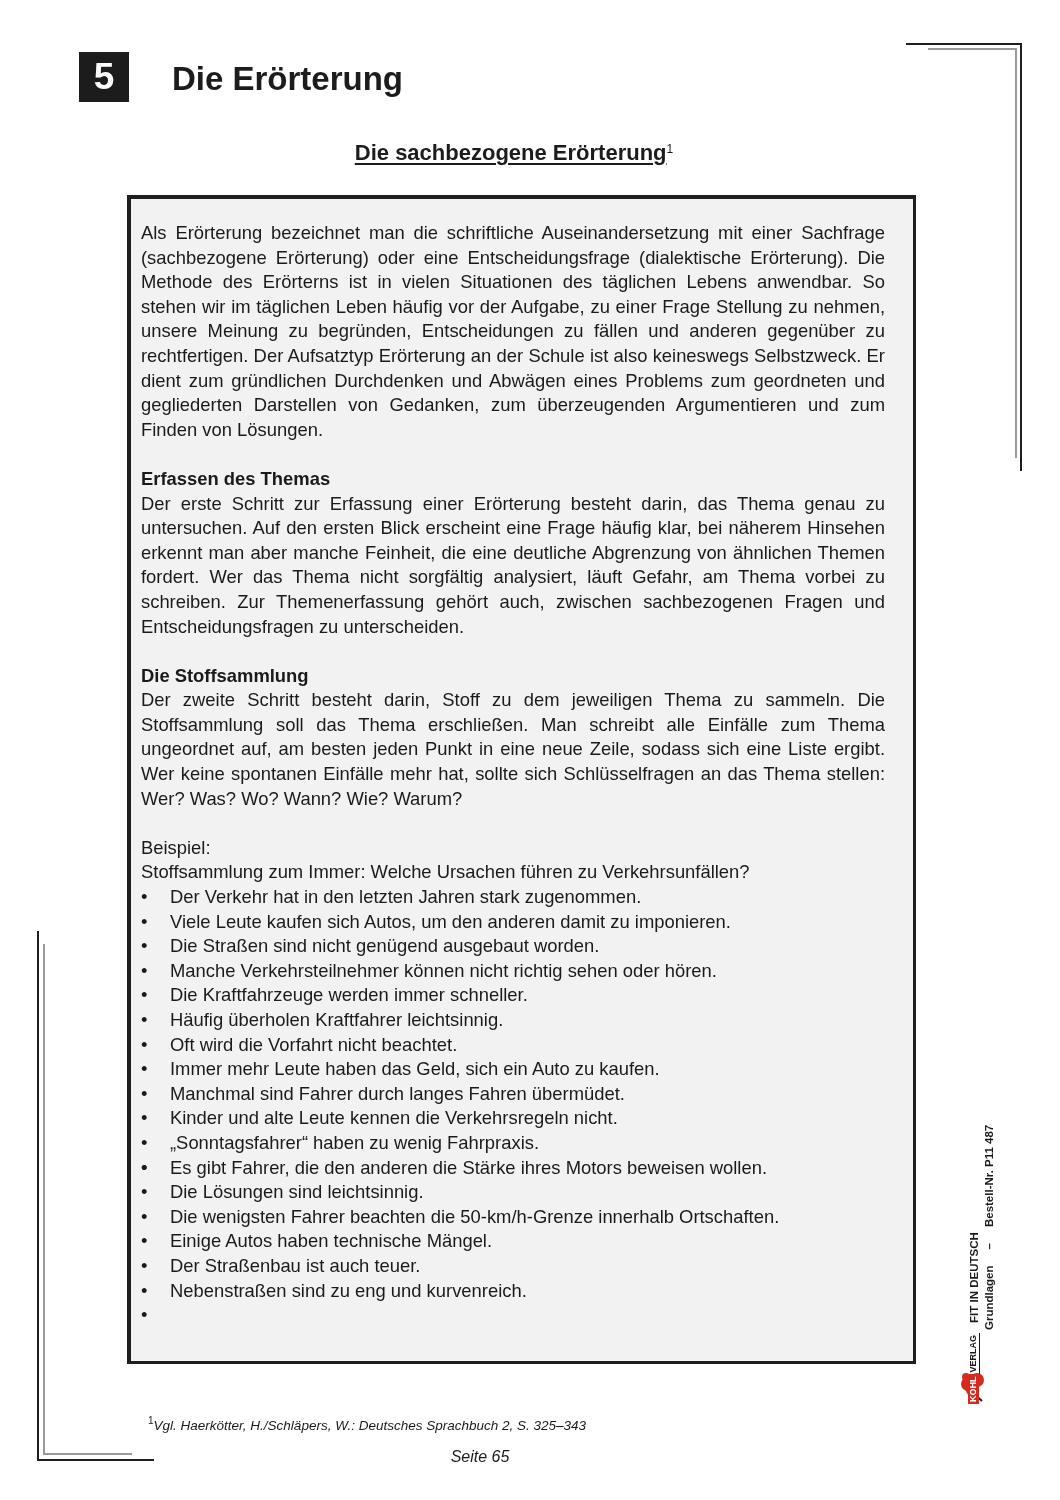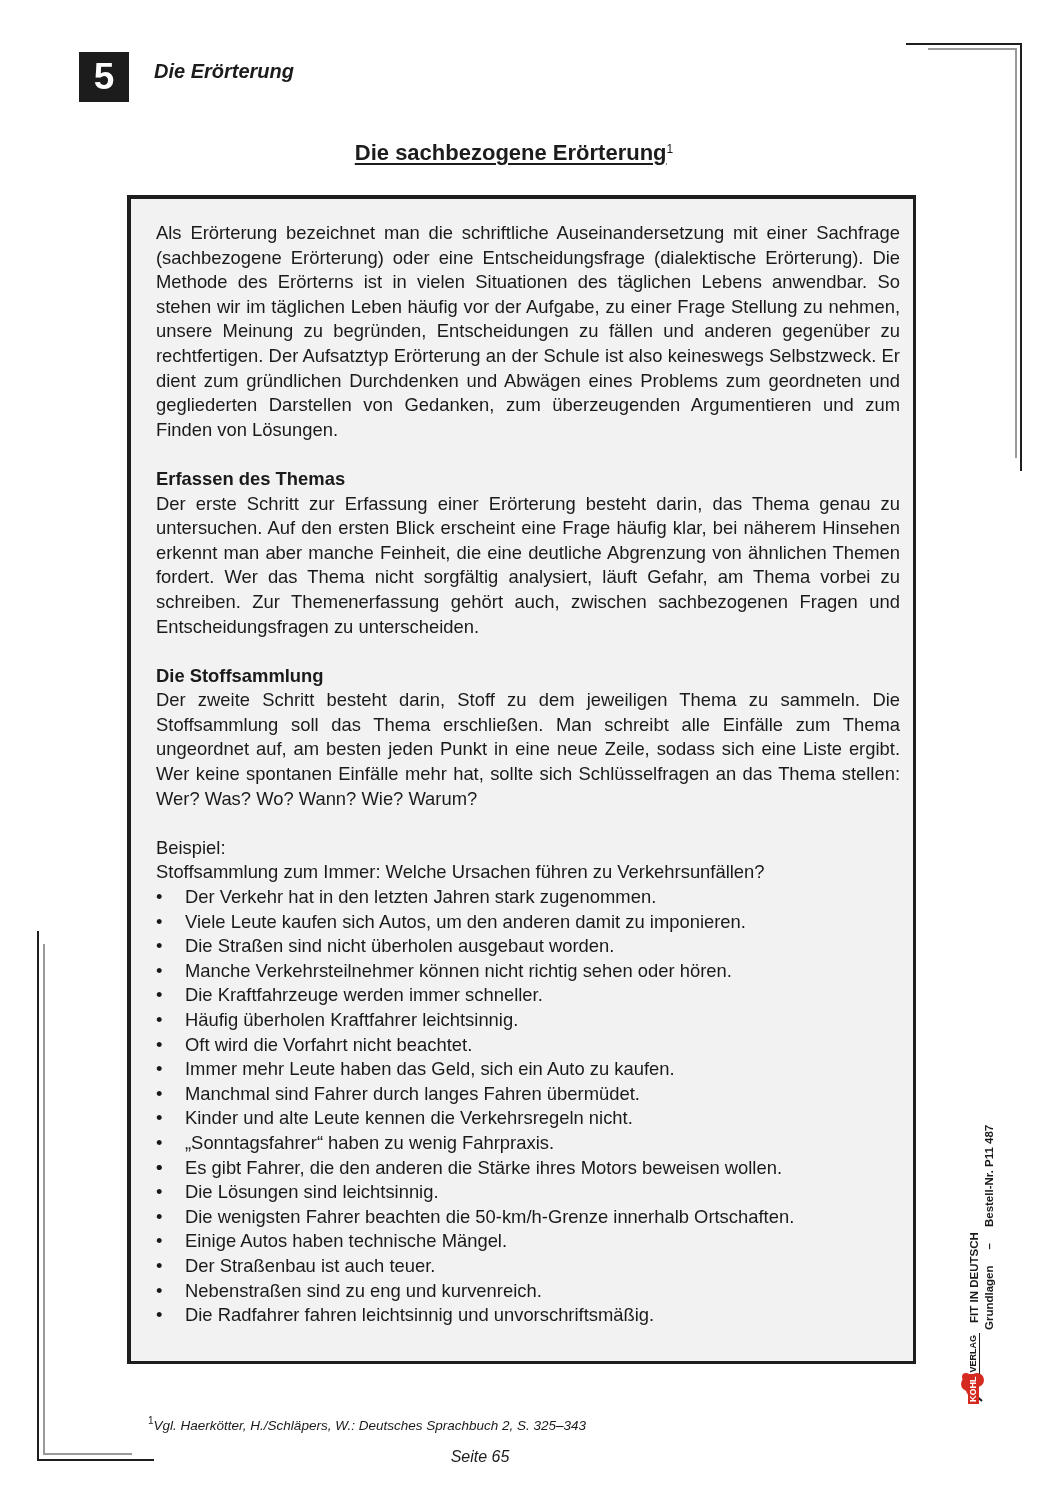--- a/index.html
+++ b/index.html
@@ -7,33 +7,33 @@
          font-family:"Liberation Sans", sans-serif; color:#1a1a1a; }
 
   
   .ln { position:absolute; }
   .dark { background:#1e1e1e; }
   .grey { background:#9a9a9a; }
 
   .chapter-num { position:absolute; left:79px; left:79px; top:52px; width:50px; height:50px;
                  background:#1c1c1c; color:#fff; font-weight:bold; font-size:37px;
                  line-height:50px; text-align:center; }
-  .chapter-title { position:absolute; left:154px; top:60px; font-size:20px; font-weight:bold; color:#1c1c1c;font-style:italic; }
+  .chapter-title { position:absolute; left:172px; top:60px; font-size:33px; font-weight:bold; color:#1c1c1c; }
 
   .section-title { position:absolute; left:0; width:1028px; top:140px; text-align:center;
                    font-size:22px; font-weight:bold; color:#1c1c1c; }
   .section-title .t { text-decoration:underline; text-underline-offset:3px;margin-top:43px; }
   .section-title sup { font-size:12px; font-weight:normal; vertical-align:top; position:relative; top:2px; }
 
   .box { position:absolute; left:127px; top:195px; width:789px; height:1169px;
          background:#f1f2f1; border:1px solid #333;
          border-top:4px solid #1e1e1e; border-left:4px solid #1e1e1e;
          border-right:3px solid #1e1e1e; border-bottom:3px solid #1e1e1e;
          box-sizing:border-box; }
-  .box-inner { position:absolute; left:25px; top:22px; width:744px;
+  .box-inner { position:absolute; left:10px; top:22px; width:744px;
                font-size:18.4px; line-height:24.6px; color:#1a1a1a; }
   .just { text-align:justify; hyphens:manual; }
   .para { margin:0; }
   .gap { height:24.6px; }
   .sub { font-weight:bold; margin:0; }
   .ital { margin:0; }
   ul.bullets { list-style:none; margin:0; padding:0; }
   ul.bullets li { position:relative; padding-left:29px; }
   ul.bullets li .bul { position:absolute; left:0; top:0; }
 
@@ -81,37 +81,37 @@
 
     <p class="sub">Die Stoffsammlung</p>
     <p class="para just">Der zweite Schritt besteht darin, Stoff zu dem jeweiligen Thema zu sammeln. Die Stoffsammlung soll das Thema erschließen. Man schreibt alle Einfälle zum Thema ungeordnet auf, am besten jeden Punkt in eine neue Zeile, sodass sich eine Liste ergibt. Wer keine spontanen Einfälle mehr hat, sollte sich Schlüsselfragen an das Thema stellen: Wer? Was? Wo? Wann? Wie? Warum?</p>
     <div class="gap"></div>
 
     <p class="ital">Beispiel:</p>
     <p class="para">Stoffsammlung zum Immer: Welche Ursachen führen zu Verkehrsunfällen?</p>
     <ul class="bullets">
       <li><span class="bul">•</span><span>Der Verkehr hat in den letzten Jahren stark zugenommen.</span></li>
       <li><span class="bul">•</span><span>Viele Leute kaufen sich Autos, um den anderen damit zu imponieren.</span></li>
-      <li><span class="bul">•</span><span>Die Straßen sind nicht überholen ausgebaut worden.</span></li>
+      <li><span class="bul">•</span><span>Die Straßen sind nicht genügend ausgebaut worden.</span></li>
       <li><span class="bul">•</span><span>Manche Verkehrsteilnehmer können nicht richtig sehen oder hören.</span></li>
       <li><span class="bul">•</span><span>Die Kraftfahrzeuge werden immer schneller.</span></li>
       <li><span class="bul">•</span><span>Häufig überholen Kraftfahrer leichtsinnig.</span></li>
       <li><span class="bul">•</span><span>Oft wird die Vorfahrt nicht beachtet.</span></li>
       <li><span class="bul">•</span><span>Immer mehr Leute haben das Geld, sich ein Auto zu kaufen.</span></li>
       <li><span class="bul">•</span><span>Manchmal sind Fahrer durch langes Fahren übermüdet.</span></li>
       <li><span class="bul">•</span><span>Kinder und alte Leute kennen die Verkehrsregeln nicht.</span></li>
       <li><span class="bul">•</span><span>„Sonntagsfahrer“ haben zu wenig Fahrpraxis.</span></li>
       <li><span class="bul">•</span></li>
       <li><span class="bul">•</span><span>Es gibt Fahrer, die den anderen die Stärke ihres Motors beweisen wollen.</span></li>
       <li><span class="bul">•</span><span>Die Lösungen sind leichtsinnig.</span></li>
       <li><span class="bul">•</span><span>Die wenigsten Fahrer beachten die 50-km/h-Grenze innerhalb Ortschaften.</span></li>
       <li><span class="bul">•</span><span>Einige Autos haben technische Mängel.</span></li>
       <li><span class="bul">•</span><span>Der Straßenbau ist auch teuer.</span></li>
       <li><span class="bul">•</span><span>Nebenstraßen sind zu eng und kurvenreich.</span></li>
-      <li><span class="bul">•</span><span>Die Radfahrer fahren leichtsinnig und unvorschriftsmäßig.</span></li>
+      <li><span class="bul">•</span></li>
     </ul>
   </div>
 </div>
 
 <div class="footnote"><sup>1</sup><span>Vgl. Haerkötter, H./Schläpers, W.: Deutsches Sprachbuch 2, S. 325–343</span></div>
 
 <div class="page-num">Seite 65</div>
 
 <svg class="tree" viewBox="0 0 30 34">
   <path d="M14 33 L16 20 L18 33 Z" fill="#1a1a1a"></path>

